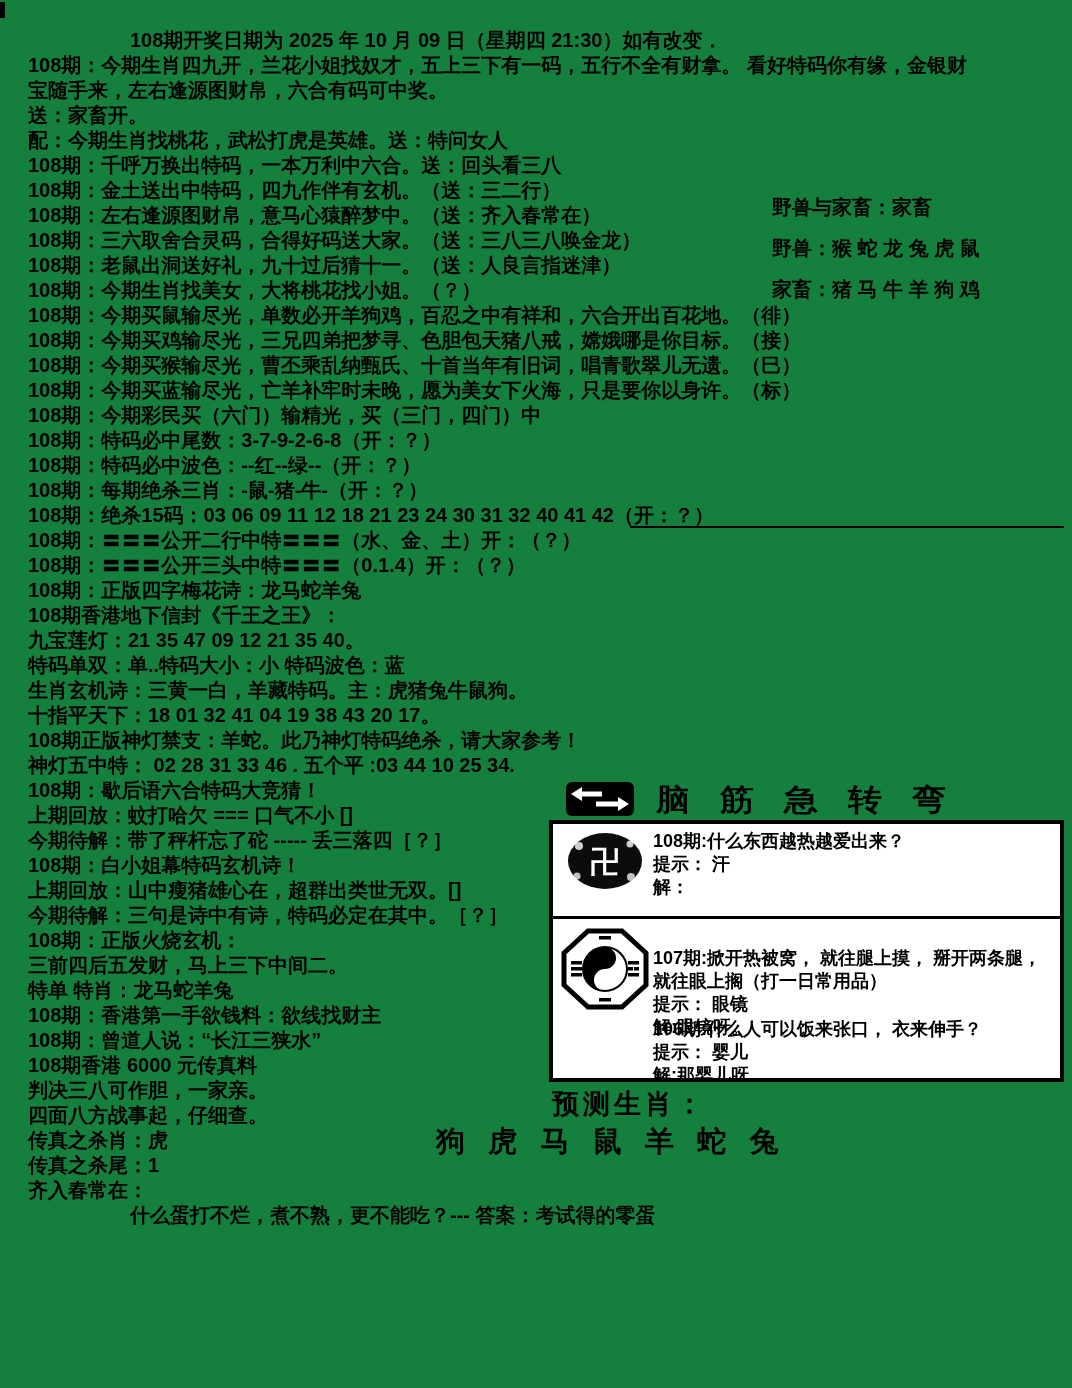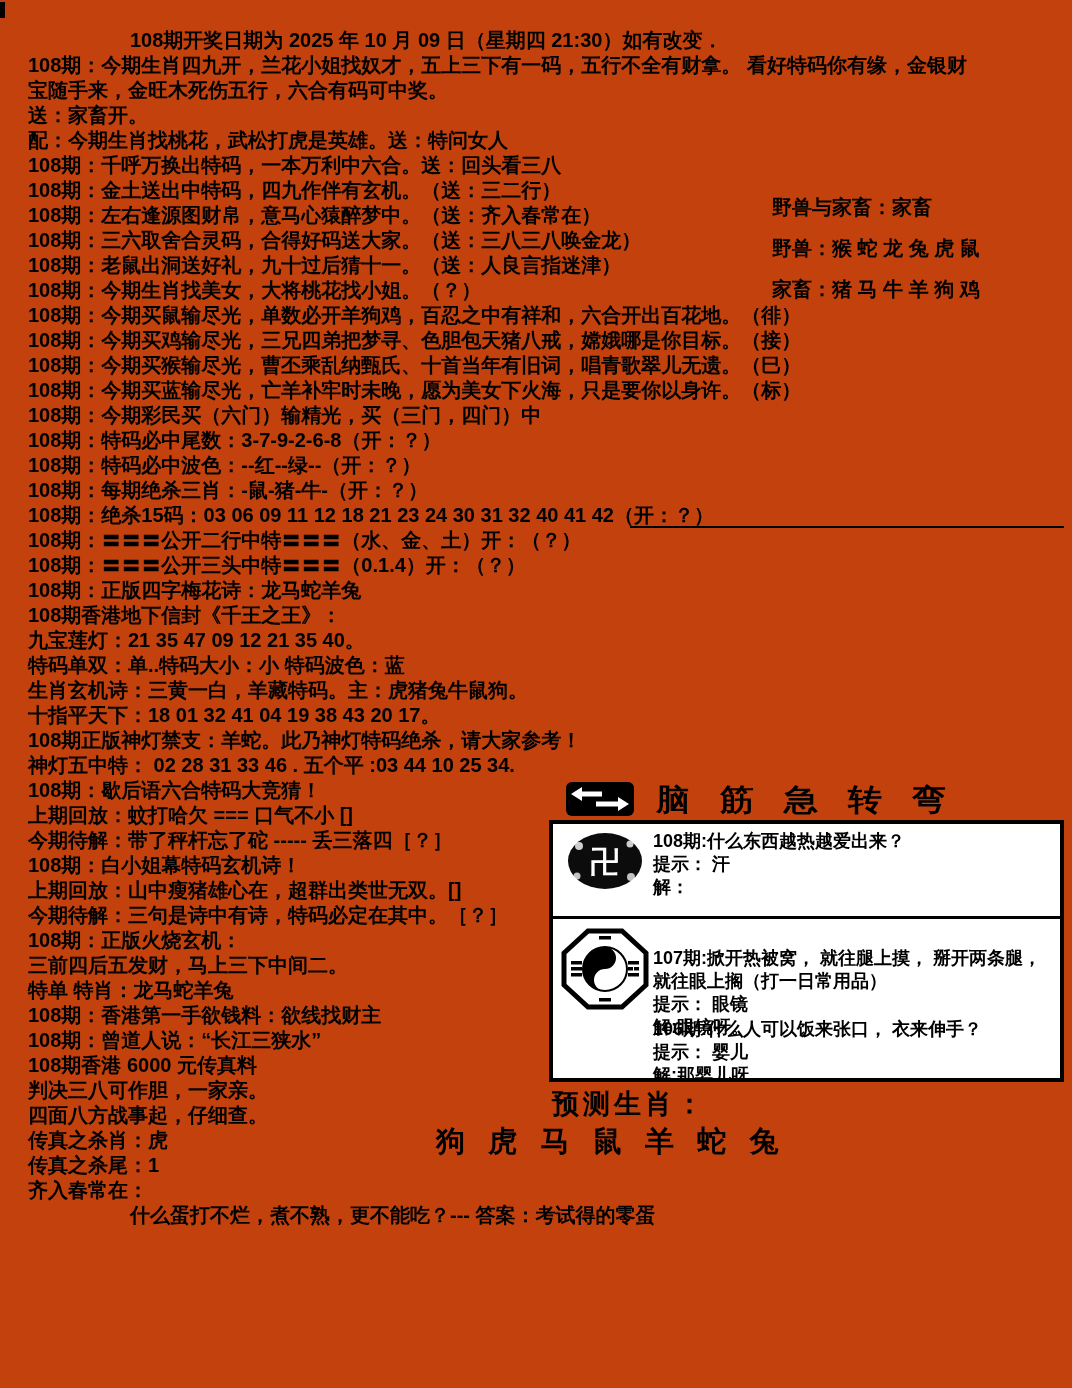--- a/index.html
+++ b/index.html
@@ -1,17 +1,17 @@
 <!DOCTYPE html>
 <html><head>
 <meta charset="utf-8">
 <style>
   html,body{margin:0;padding:0;background:#e8e8e8;}
   .page{
-    position:relative;width:1072px;height:1388px;background:#c2410c;
+    position:relative;width:1072px;height:1388px;background:#15803d;
     font-family:"Liberation Sans","DejaVu Sans",sans-serif;color:#000;overflow:hidden;
   }
   .corner-mark{position:absolute;left:0;top:2px;width:5px;height:16px;background:#000;}
   .left-col{position:absolute;left:28px;top:28px;width:1016px;font-size:20px;font-weight:bold;}
   .left-col .ln{height:25px;line-height:25px;white-space:nowrap;}
   .left-col .ln.indent{padding-left:102px;}
   .beast-block{position:absolute;left:772px;top:180px;font-size:20px;font-weight:bold;}
   .beast-block div{height:27px;line-height:27px;white-space:nowrap;margin-top:14px;}
   .underline-15{position:absolute;left:630px;top:526px;width:434px;height:2px;background:#000;}
   
@@ -44,21 +44,21 @@
 </head>
 <body>
 
 <div class="page">
 
   <div class="corner-mark"></div>
 
   <div class="left-col">
     <div class="ln indent">108期开奖日期为 2025 年 10 月 09 日（星期四 21:30）如有改变．</div>
     <div class="ln">108期：今期生肖四九开，兰花小姐找奴才，五上三下有一码，五行不全有财拿。 看好特码你有缘，金银财</div>
-    <div class="ln">宝随手来，金旺木死伤五行，六合有码可中奖。</div>
+    <div class="ln">宝随手来，左右逢源图财帛，六合有码可中奖。</div>
     <div class="ln">送：家畜开。</div>
     <div class="ln">配：今期生肖找桃花，武松打虎是英雄。送：特问女人</div>
     <div class="ln">108期：千呼万换出特码，一本万利中六合。送：回头看三八</div>
     <div class="ln">108期：金土送出中特码，四九作伴有玄机。（送：三二行）</div>
     <div class="ln">108期：左右逢源图财帛，意马心猿醉梦中。（送：齐入春常在）</div>
     <div class="ln">108期：三六取舍合灵码，合得好码送大家。（送：三八三八唤金龙）</div>
     <div class="ln">108期：老鼠出洞送好礼，九十过后猜十一。（送：人良言指迷津）</div>
     <div class="ln">108期：今期生肖找美女，大将桃花找小姐。（？）</div>
     <div class="ln">108期：今期买鼠输尽光，单数必开羊狗鸡，百忍之中有祥和，六合开出百花地。（徘）</div>
     <div class="ln">108期：今期买鸡输尽光，三兄四弟把梦寻、色胆包天猪八戒，嫦娥哪是你目标。（接）</div>

